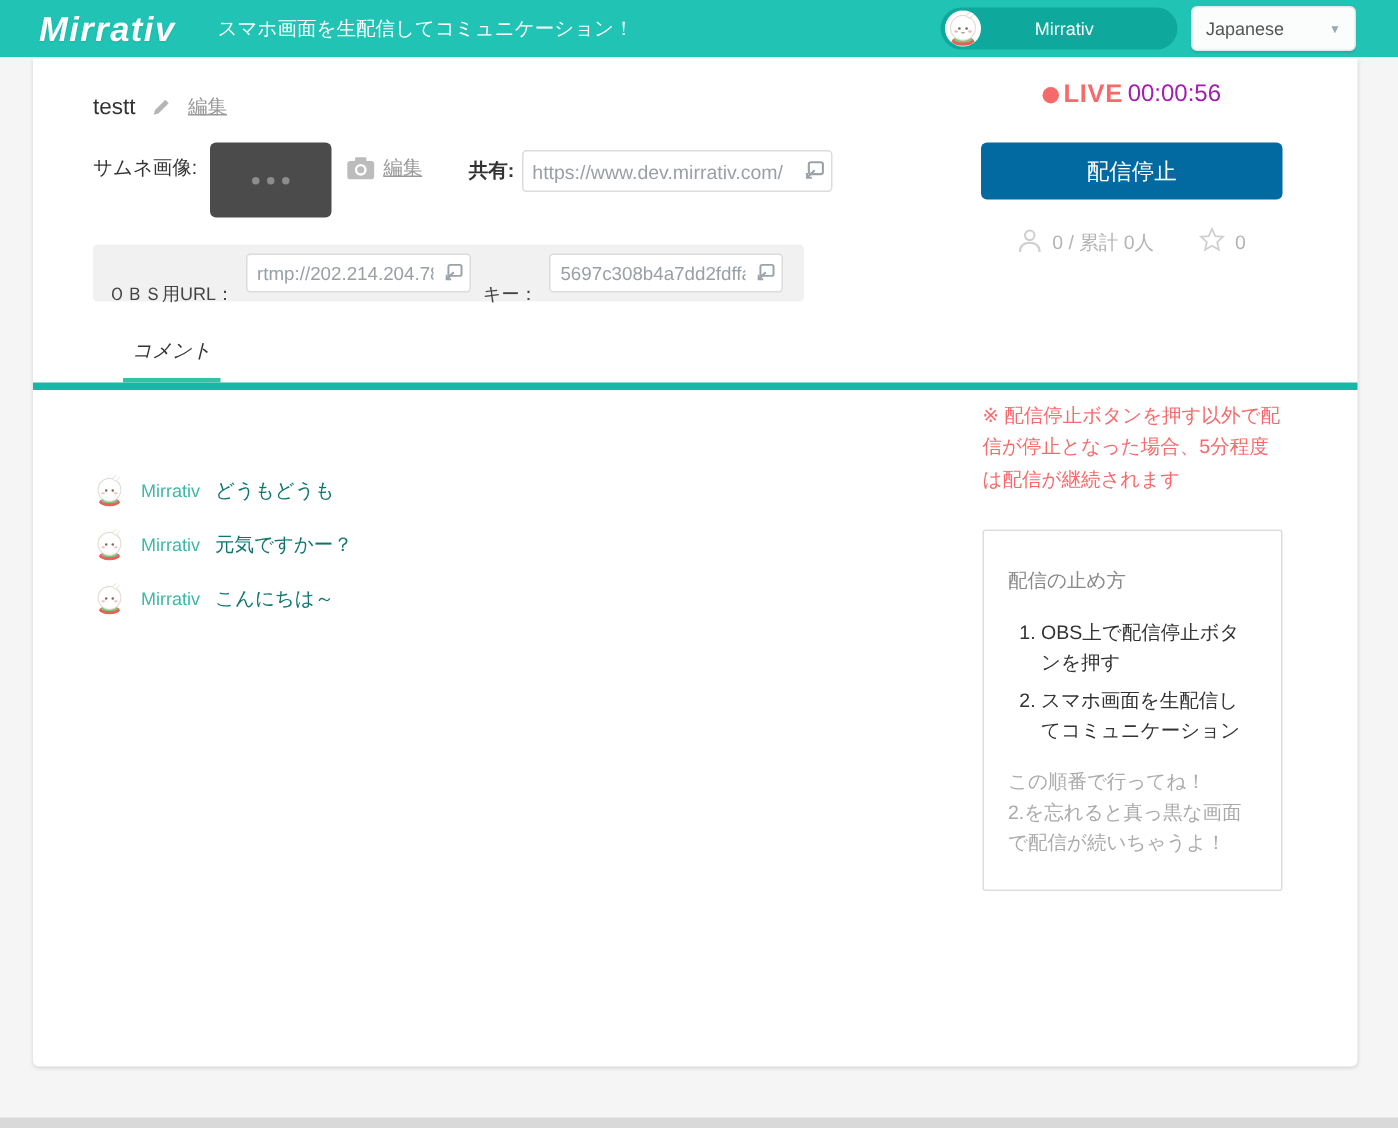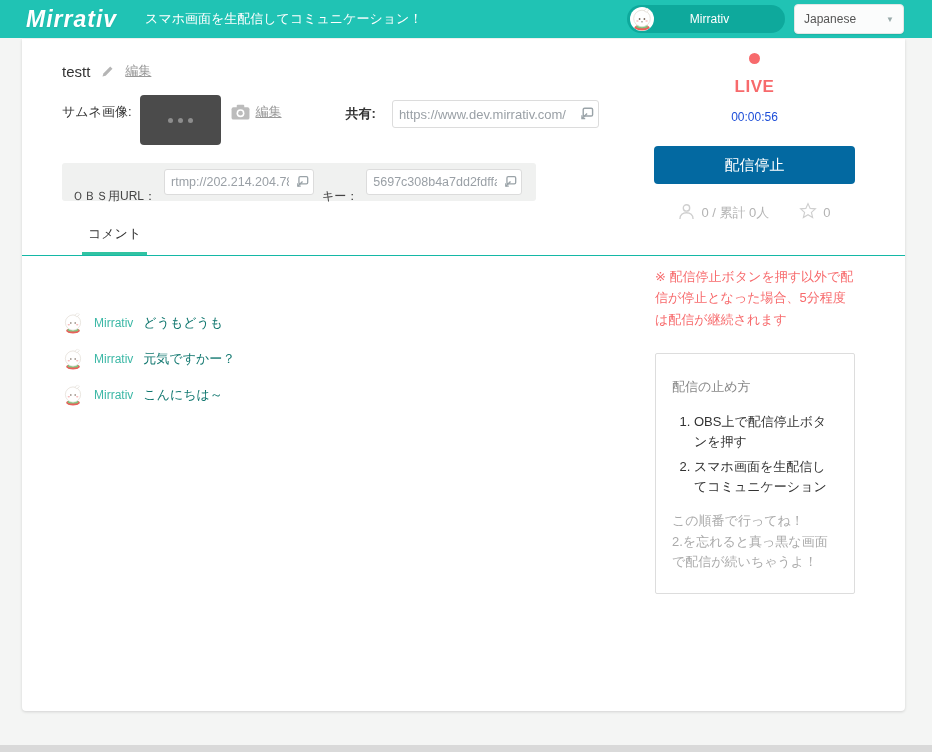--- a/index.html
+++ b/index.html
@@ -62,21 +62,21 @@
   
   .thumb-row { display:flex; align-items:flex-start; margin-top:14px; height:56px; }
   .thumb-label { font-size:13px; color:#333; margin-top:8px; }
   .thumbnail {
     width:81px; height:50px; background:#4b4b4b; border-radius:4px;
     margin-left:8px; display:flex; align-items:center; justify-content:center; gap:5px;
     cursor:pointer;
   }
   .thumbnail i { width:5px; height:5px; border-radius:50%; background:#8d8d8d; display:block; }
   .thumb-edit { display:flex; align-items:center; gap:6px; margin-left:10px; margin-top:8px; }
-  .share-group { display:flex; align-items:center; margin-left:64px; margin-top:5px; gap:16px; }
+  .share-group { display:flex; align-items:center; margin-left:31px; margin-top:5px; gap:5px; }
   .share-label { font-size:13px; color:#333; font-weight:bold; }
   .text-input {
     border:1px solid #dcdcdc; border-radius:3px; background:#fff;
     color:#9aa0a6; font-size:13px; font-family:inherit;
     padding:0 6px; outline:none;
   }
   .share-wrap, .obs-wrap { position:relative; display:inline-flex; align-items:center; }
   .share-wrap input { width:207px; height:28px; padding-right:26px; }
   .copy-btn { position:absolute; right:5px; top:50%; transform:translateY(-50%); cursor:pointer; display:flex; }
 
@@ -85,38 +85,38 @@
     margin-top:12px; width:474px; height:38px; background:#f0f1f0; border-radius:3px;
     display:flex; align-items:center; padding:0 10px; gap:8px;
   }
   .obs-label { font-size:12px; color:#444;margin-top:28px; }
   .obs-wrap input { height:26px; font-size:12.5px; padding-right:24px; }
   .obs-url-input { width:150px; }
   .obs-key-input { width:156px; }
 
   
   .live-col { position:absolute; top:14px; right:50px; width:201px; }
-  .live-row { display:flex; align-items:center; justify-content:center; gap:13px; color:#f76a6c;flex-direction:column; }
+  .live-row { display:flex; align-items:center; justify-content:center; gap:3px; color:#f76a6c; }
   .live-dot { width:11px; height:11px; border-radius:50%; background:#f76a6c; }
   .live-label { font-weight:bold; font-size:17px; letter-spacing:0.5px; }
-  .live-time { font-size:12px; color:#1d4ed8; }
+  .live-time { font-size:16px; color:#a21caf; }
   .stop-btn {
     margin-top:22px; width:201px; height:38px; border:none; border-radius:4px;
     background:#0369a1; color:#fff; font-size:15px; cursor:pointer; font-family:inherit;
   }
   .stats-row {
     margin-top:18px; display:flex; align-items:center; justify-content:center; gap:6px;
     color:#b3b3b3; font-size:13px;
   }
   .stats-row .gap { width:18px; }
 
   
   .tabs {
     margin:16px -40px 0 -40px; padding:0 40px 0 60px;
-    border-bottom:1px solid #14b8a6; display:flex; gap:28px;
+    border-bottom:5px solid #14b8a6; display:flex; gap:28px;font-style:italic;
   }
   .tab { padding:8px 6px 9px 6px; font-size:13px; color:#444; cursor:pointer; border-bottom:3px solid transparent; }
   .tab.active { border-bottom-color:#32c3a2; color:#333; }
 
   
   .main-area { display:flex; margin-top:35px; }
   .comments-col { width:573px; }
   .comment-input {
     width:573px; height:37px; border:1px solid #dcdcdc; border-radius:4px;
     font-size:13px; padding:0 12px; color:#333; outline:none; font-family:inherit;

